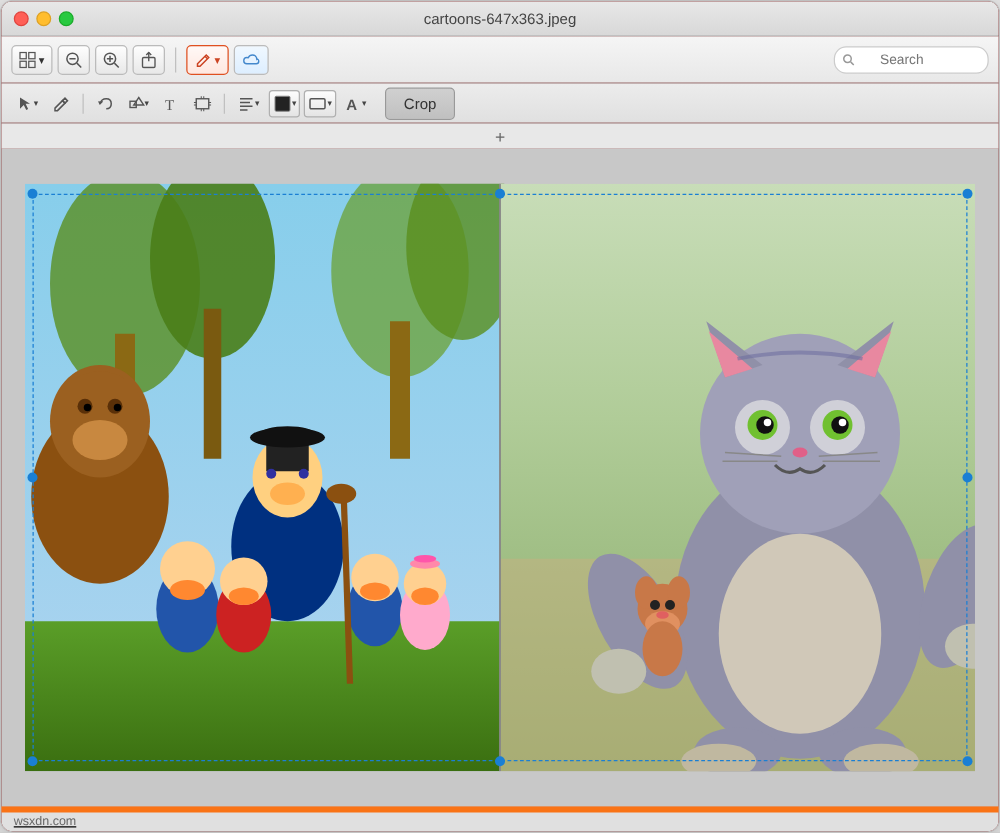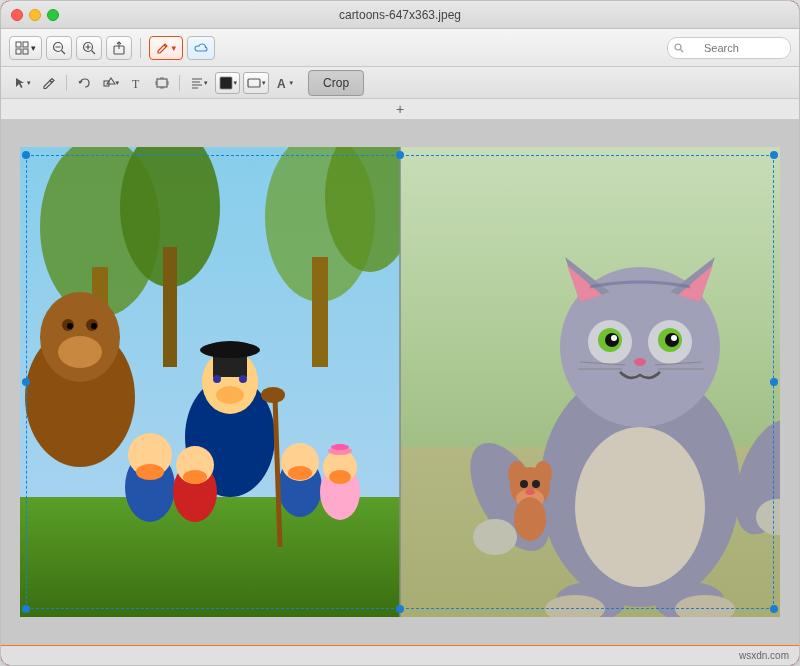--- a/index.html
+++ b/index.html
@@ -232,26 +232,26 @@
     .handle.ml { top: 50%; left: 6px; transform: translate(-50%, -50%); }
     .handle.mr { top: 50%; right: 6px; transform: translate(50%, -50%); }
     .handle.bl { bottom: 8px; left: 6px; transform: translate(-50%, 50%); }
     .handle.bm { bottom: 8px; left: 50%; transform: translate(-50%, 50%); }
     .handle.br { bottom: 8px; right: 6px; transform: translate(50%, 50%); }
 
     
     .footer {
       height: 20px;
       background: #e0e0e0;
-      border-top: 1px solid #f97316;
-      display: flex;
-      align-items: center;
-      justify-content: flex-end;
+      border-top: 5px solid #f97316;
+      display: flex;
+      align-items: center;
       padding: 0 10px;
       flex-shrink: 0;
+      text-decoration: underline;
     }
     .footer-text {
       font-size: 10px;
       color: #666;
     }
 
     
     .pen-icon-btn {
       display: flex;
       align-items: center;

